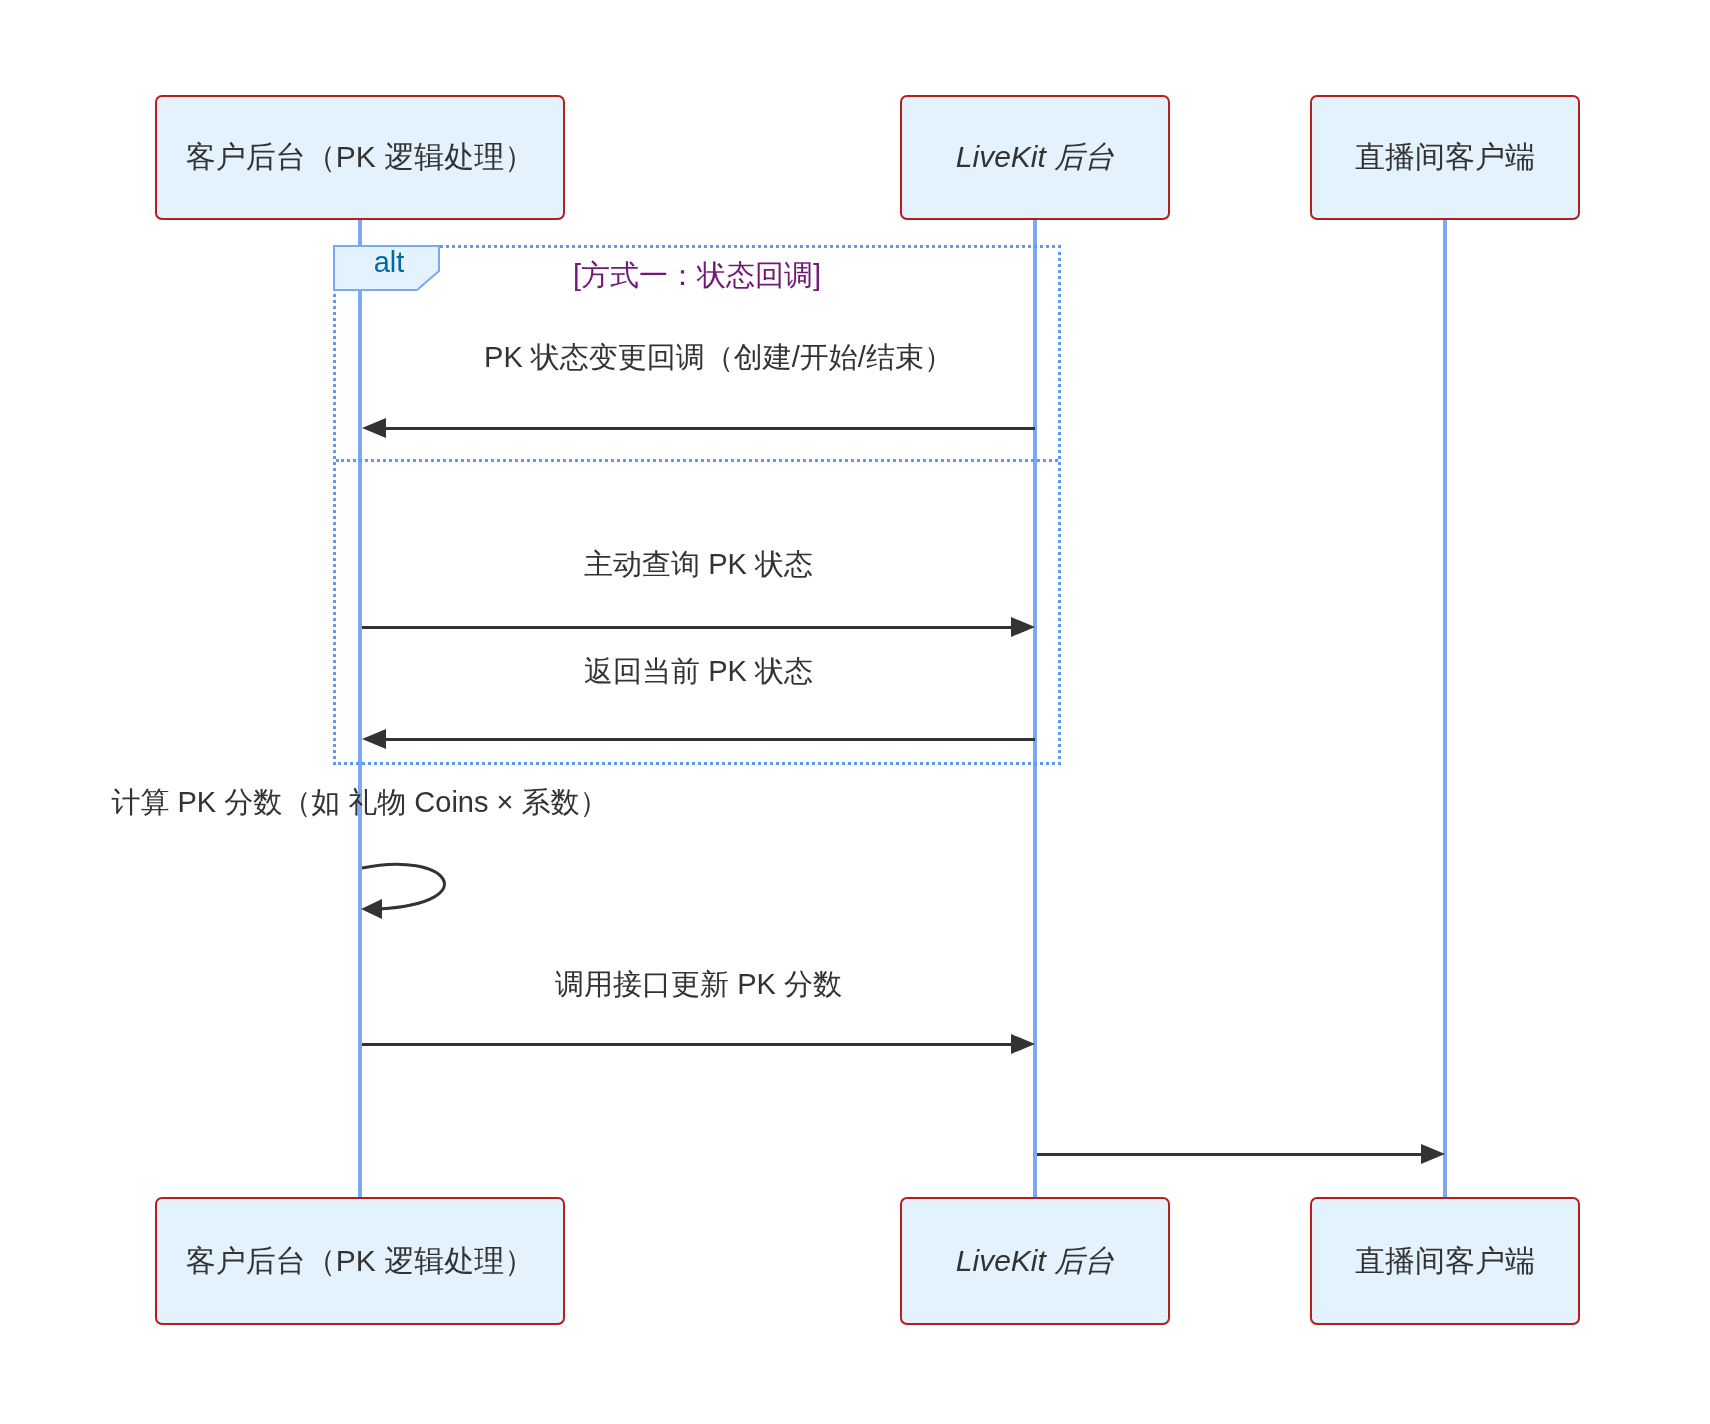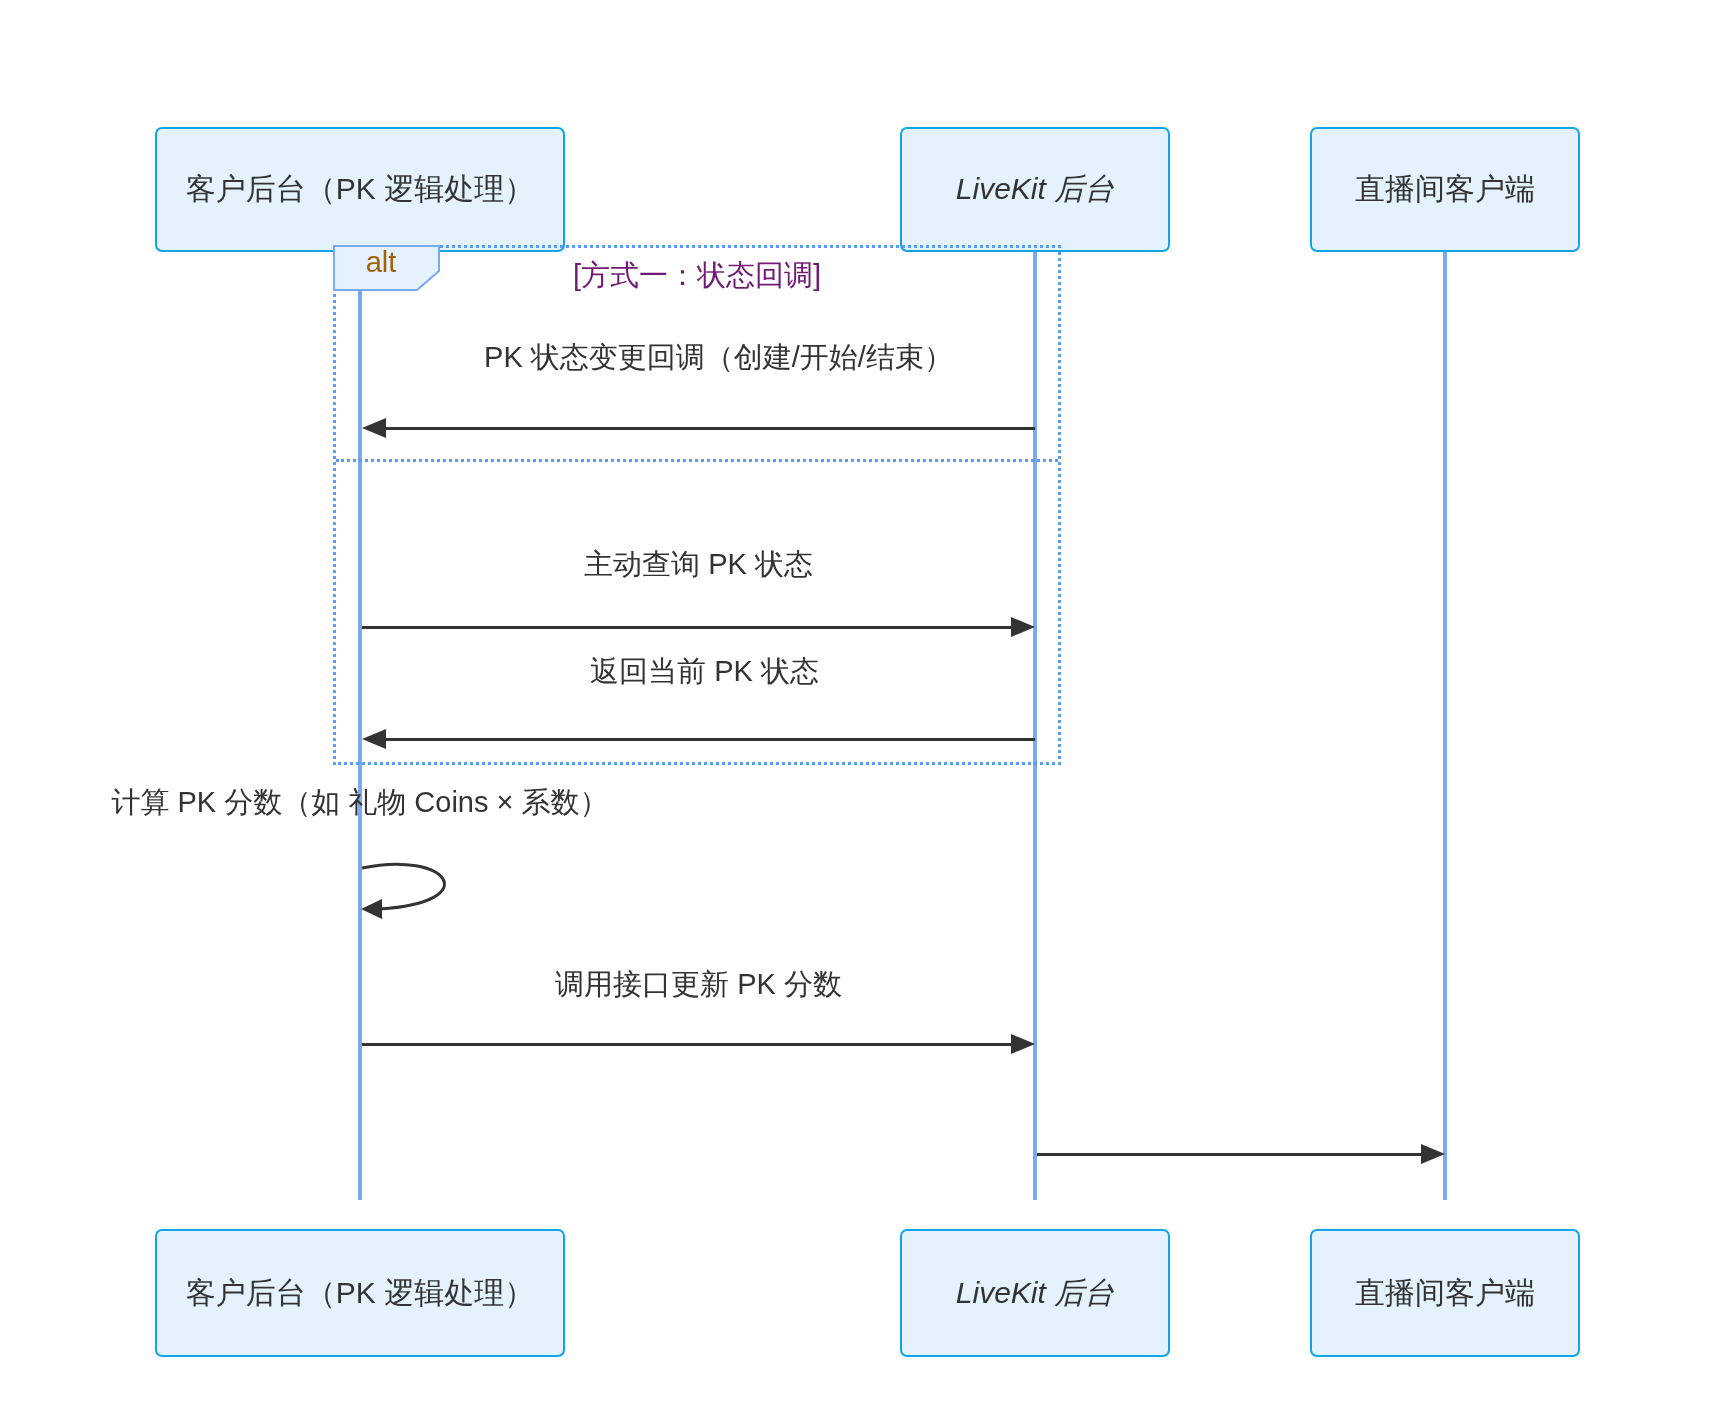--- a/index.html
+++ b/index.html
@@ -18,29 +18,28 @@
     top: 218px;
     height: 982px;
     width: 4px;
     background: #7aa9f2;
   }
   
   .actor {
     position: absolute;
     height: 125px;
     background: #e3f2fd;
-    border: 2px solid #0ea5e9;
+    border: 2px solid #b91c1c;
     border-radius: 7px;
     display: flex;
     align-items: center;
     justify-content: center;
     font-size: 30px;
     color: #333333;
     box-sizing: border-box;
-    margin-top: 32px;
   }
   .actor-top { top: 95px; }
   .actor-bottom { top: 1197px; height: 128px; }
   .actor-1 { left: 155px; width: 410px; }
   .actor-2 { left: 900px; width: 270px; font-style: italic; }
   .actor-3 { left: 1310px; width: 270px; }
   
   .alt-frame {
     position: absolute;
     left: 333px;
@@ -52,26 +51,26 @@
   }
   .alt-label {
     position: absolute;
     left: -3px;
     top: -3px;
     width: 108px;
     height: 46px;
   }
   .alt-label-text {
     position: absolute;
-    left: 0;
+    left: 8px;
     top: 1px;
     width: 96px;
     text-align: center;
     font-size: 29px;
-    color: #a16207;
+    color: #0369a1;
   }
   .alt-title {
     position: absolute;
     left: 0;
     width: 100%;
     text-align: center;
     font-size: 29px;
     color: #701a75;
   }
   .alt-title-1 { top: 8px; }
@@ -137,21 +136,21 @@
   </div>
 
   <div class="msg-text" style="left:382px; width:673px; top:338px;">PK 状态变更回调（创建/开始/结束）</div>
   <div class="arrow-line" style="left:382px; width:653px; top:427px;"></div>
   <div class="arrow-head arrow-head-left" style="left:362px; top:418px;"></div>
 
   <div class="msg-text" style="left:362px; width:673px; top:545px;">主动查询 PK 状态</div>
   <div class="arrow-line" style="left:362px; width:653px; top:626px;"></div>
   <div class="arrow-head arrow-head-right" style="left:1011px; top:617px;"></div>
 
-  <div class="msg-text" style="left:362px; width:673px; top:652px;padding-left:6px;">返回当前 PK 状态</div>
+  <div class="msg-text" style="left:362px; width:673px; top:652px;">返回当前 PK 状态</div>
   <div class="arrow-line" style="left:382px; width:653px; top:738px;"></div>
   <div class="arrow-head arrow-head-left" style="left:362px; top:729px;"></div>
 
   <div class="msg-text" style="left:60px; width:600px; top:783px;">计算 PK 分数（如 礼物 Coins × 系数）</div>
   <svg class="self-loop" width="130" height="64">
     <path d="M 4 10 C 90 -8, 128 44, 22 51" fill="none" stroke="#333333" stroke-width="3"></path>
     <polygon points="24,41 24,61 3,51" fill="#333333"></polygon>
   </svg>
 
   <div class="msg-text" style="left:362px; width:673px; top:965px;">调用接口更新 PK 分数</div>

